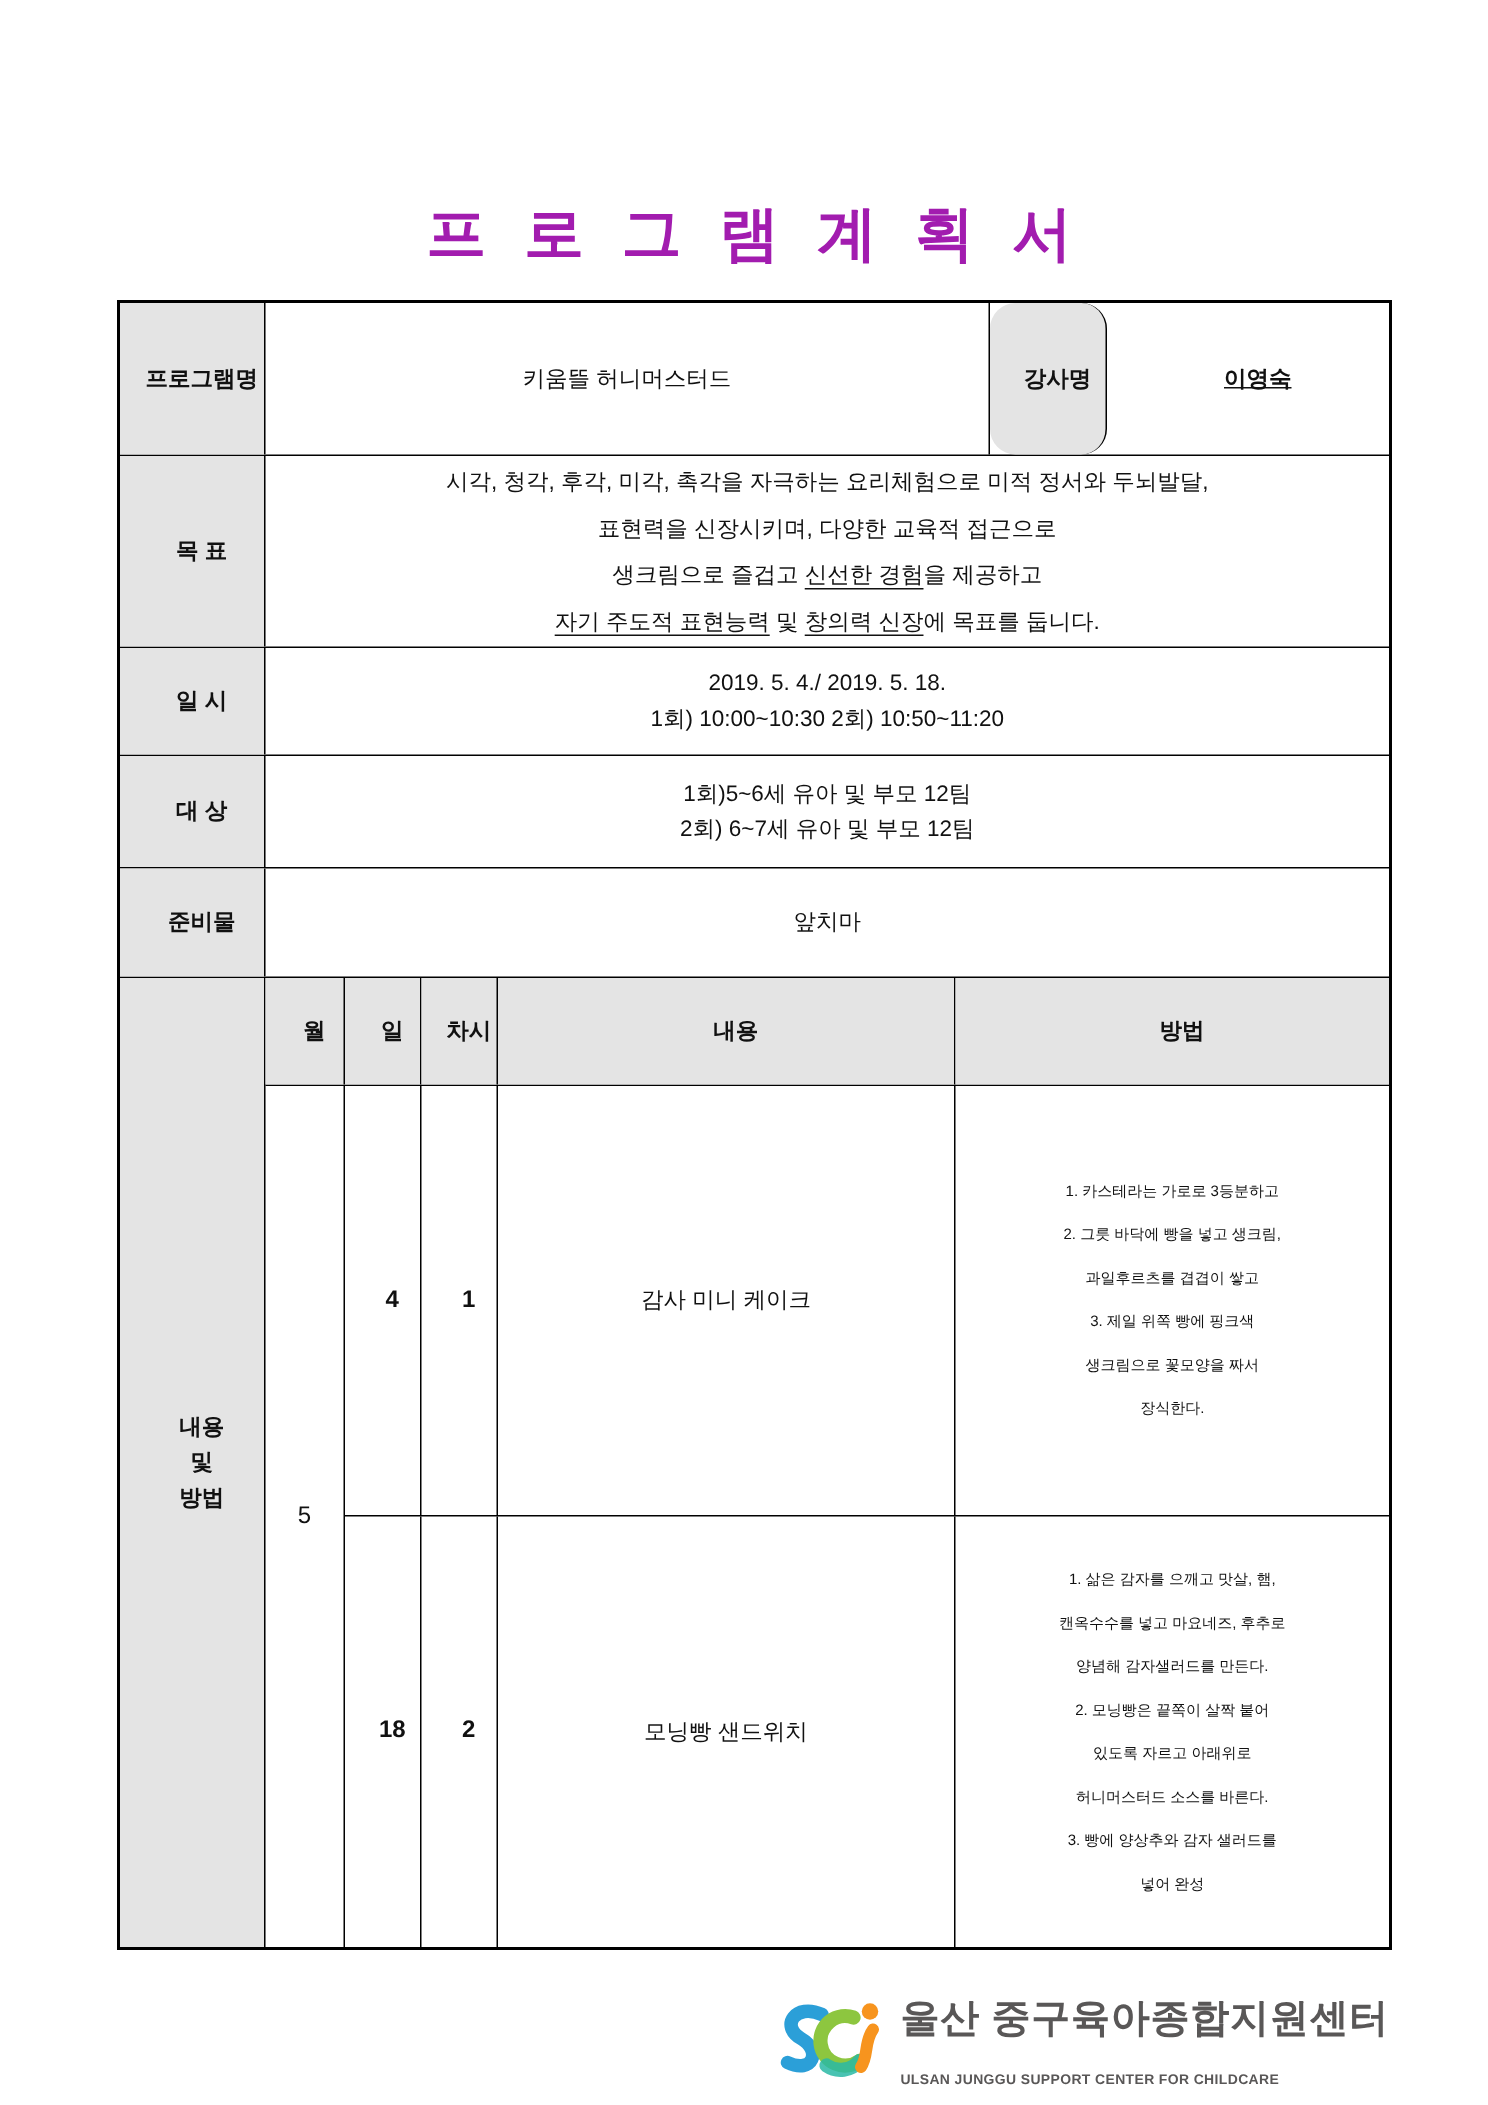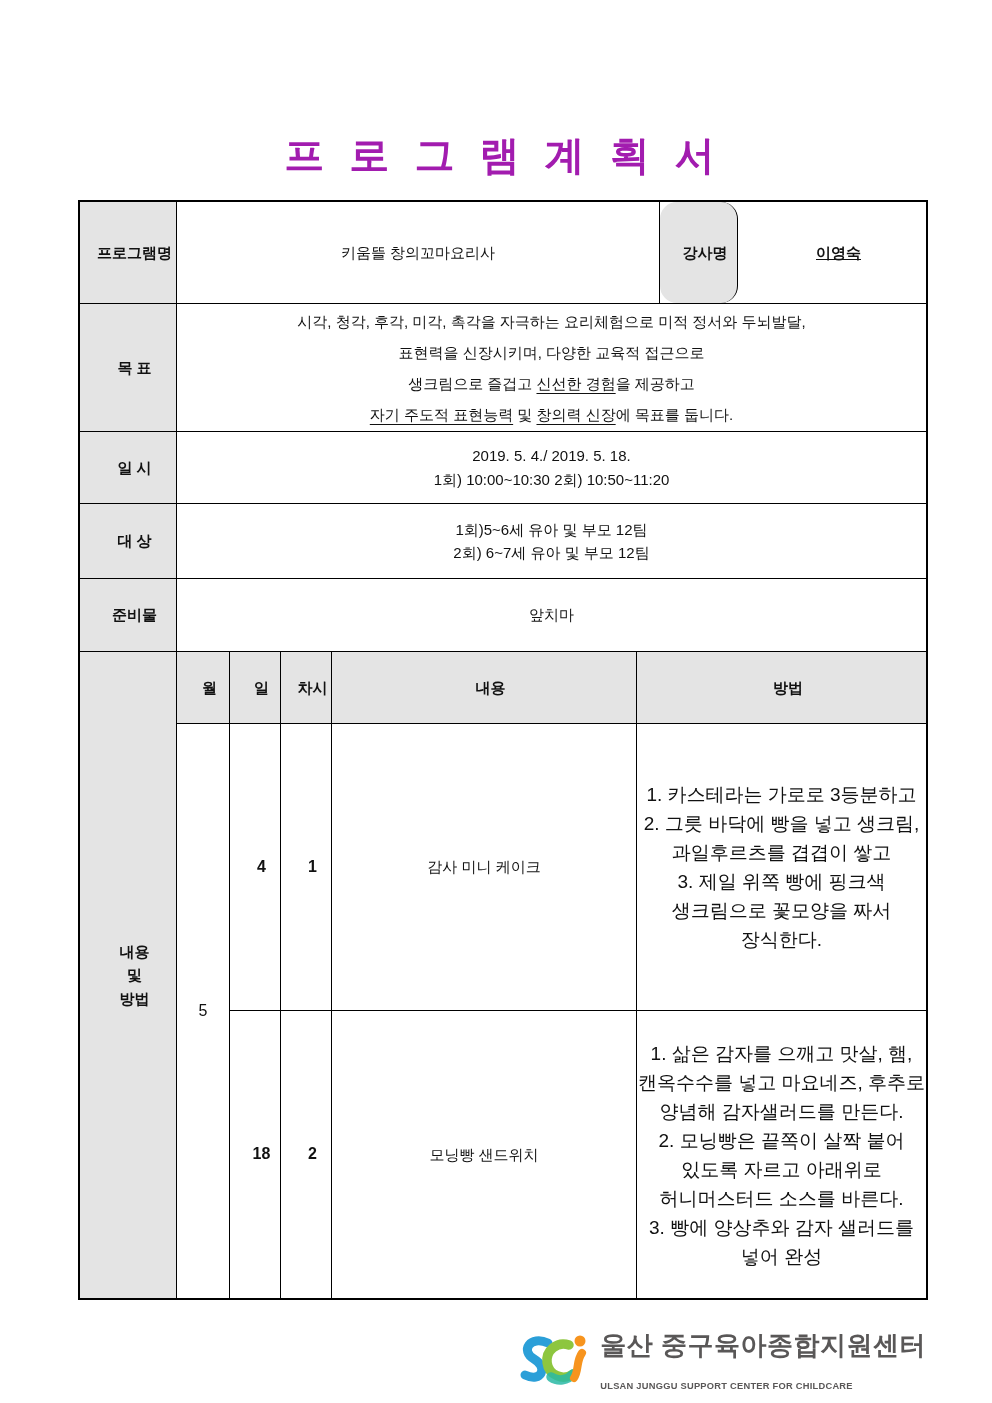--- a/index.html
+++ b/index.html
@@ -60,21 +60,21 @@
   .r6-body { flex: 1; display: flex; }
   .month-cell { width: 53px; flex: none; font-size: 16px; }
   .sched-rows { flex: 1; display: flex; flex-direction: column; }
   .sched-row { height: 287px; }
   .sched-row:last-child { border-bottom: none; flex: 1; }
   .w-month { width: 53px; flex: none; }
   .w-day { width: 51px; flex: none; }
   .w-session { width: 51px; flex: none; }
   .w-content { width: 305px; flex: none; }
   .w-method { flex: 1; }
-  .method-text { line-height: 29px; font-size: 19px; }
+  .method-text { line-height: 29px; font-size: 10px; }
   .num { font-size: 16px; }
 
   .footer {
     position: absolute;
     top: 1328px; right: 66px;
     display: flex;
     align-items: center;
   }
   .footer-logo { width: 74px; height: 58px; margin-right: 8px; flex: none; }
   .footer-text { display: flex; flex-direction: column; align-items: flex-start; }
@@ -87,21 +87,21 @@
 </style>
 </head>
 <body>
 
 <h1 class="title">프 로 그 램 계 획 서</h1>
 
 <div class="plan-table">
 
   <div class="row r1">
     <div class="cell gray bold label-col">프로그램명</div>
-    <div class="cell" style="flex:1">키움뜰  창의꼬마요리사</div>
+    <div class="cell" style="flex:1">키움뜰  허니머스터드</div>
     <div class="cell gray bold instructor-label-cell">강사명</div>
     <div class="cell bold last instructor-value-cell">이영숙</div>
   </div>
 
   <div class="row r2">
     <div class="cell gray bold label-col">목  표</div>
     <div class="cell last" style="flex:1">
       <div class="goal-text">
           <div><span>시각, 청각, 후각, 미각, 촉각을 자극하는 요리체험으로 미적 정서와 두뇌발달,</span></div>
           <div><span>표현력을 신장시키며, 다양한 교육적 접근으로</span></div>

